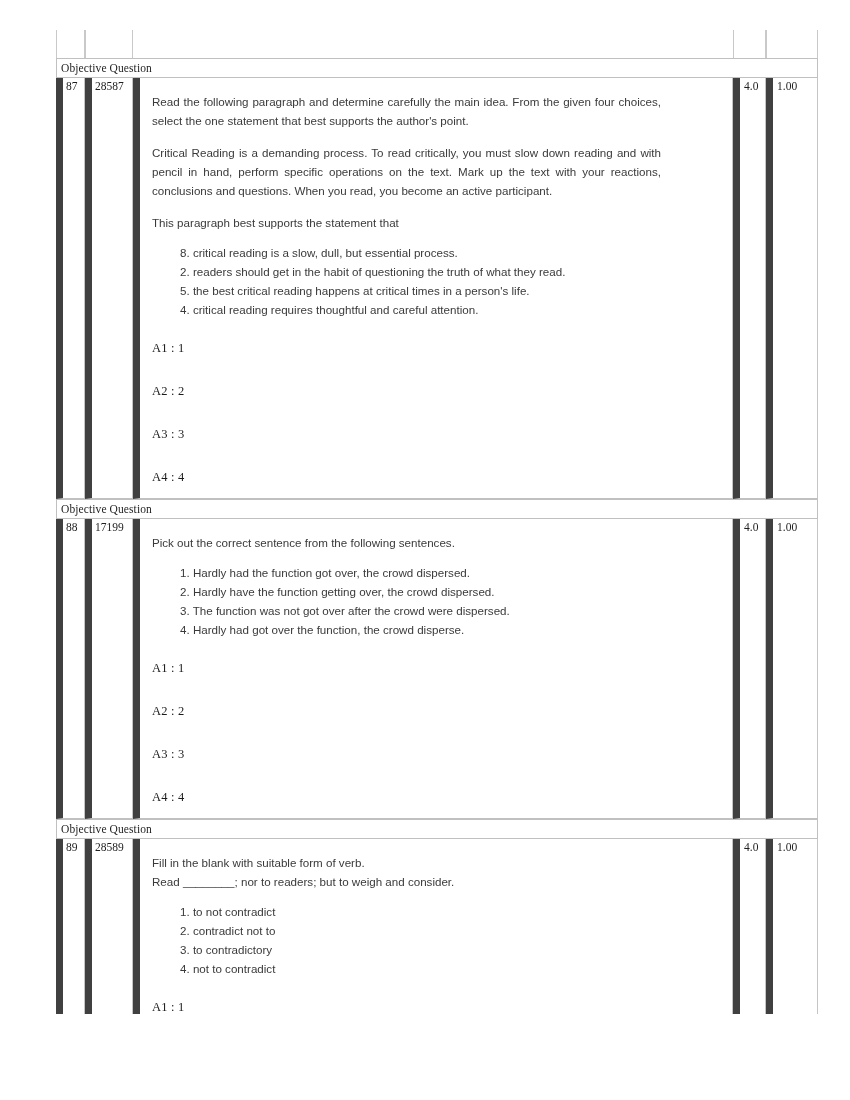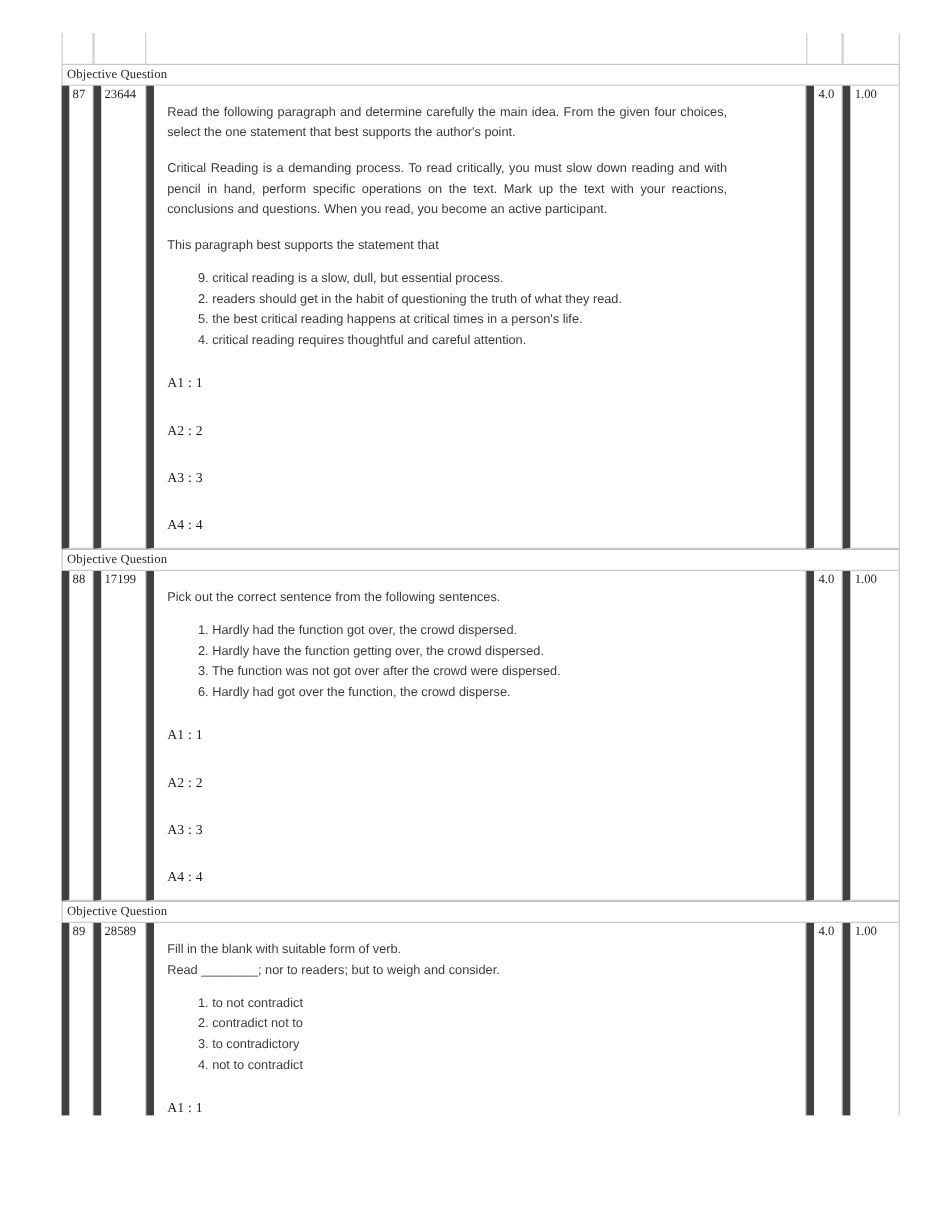--- a/index.html
+++ b/index.html
@@ -177,30 +177,30 @@
         <td class="gl"></td>
         <td class="gl"></td>
       </tr>
 
       <tr class="section-head">
         <td colspan="5">Objective Question</td>
       </tr>
 
       <tr class="q-row">
         <td class="cell sn">87</td>
-        <td class="cell qid">23644</td>
+        <td class="cell qid">28587</td>
 
         <td class="cell qbody">
           <div class="qbody-inner pad-bottom-1">
             <p class="stem">Read the following paragraph and determine carefully the main idea. From the given four choices, select the one statement that best supports the author's point.</p>
             <p class="stem">Critical Reading is a demanding process. To read critically, you must slow down reading and with pencil in hand, perform specific operations on the text. Mark up the text with your reactions, conclusions and questions. When you read, you become an active participant.</p>
             <p class="stem lead">This paragraph best supports the statement that</p>
 
             <ol class="opts">
-              <li>9. critical reading is a slow, dull, but essential process.</li>
+              <li>8. critical reading is a slow, dull, but essential process.</li>
               <li>2. readers should get in the habit of questioning the truth of what they read.</li>
               <li>5. the best critical reading happens at critical times in a person's life.</li>
               <li>4. critical reading requires thoughtful and careful attention.</li>
             </ol>
 
             <div class="ans-block">
               <p class="ans">A1 : 1</p>
               <p class="ans">A2 : 2</p>
               <p class="ans">A3 : 3</p>
               <p class="ans">A4 : 4</p>
@@ -221,21 +221,21 @@
         <td class="cell qid">17199</td>
 
         <td class="cell qbody">
           <div class="qbody-inner pad-bottom-2">
             <p class="stem lead">Pick out the correct sentence from the following sentences.</p>
 
             <ol class="opts">
               <li>1. Hardly had the function got over, the crowd dispersed.</li>
               <li>2. Hardly have the function getting over, the crowd dispersed.</li>
               <li>3. The function was not got over after the crowd were dispersed.</li>
-              <li>6. Hardly had got over the function, the crowd disperse.</li>
+              <li>4. Hardly had got over the function, the crowd disperse.</li>
             </ol>
 
             <div class="ans-block">
               <p class="ans">A1 : 1</p>
               <p class="ans">A2 : 2</p>
               <p class="ans">A3 : 3</p>
               <p class="ans">A4 : 4</p>
             </div>
           </div>
         </td>

